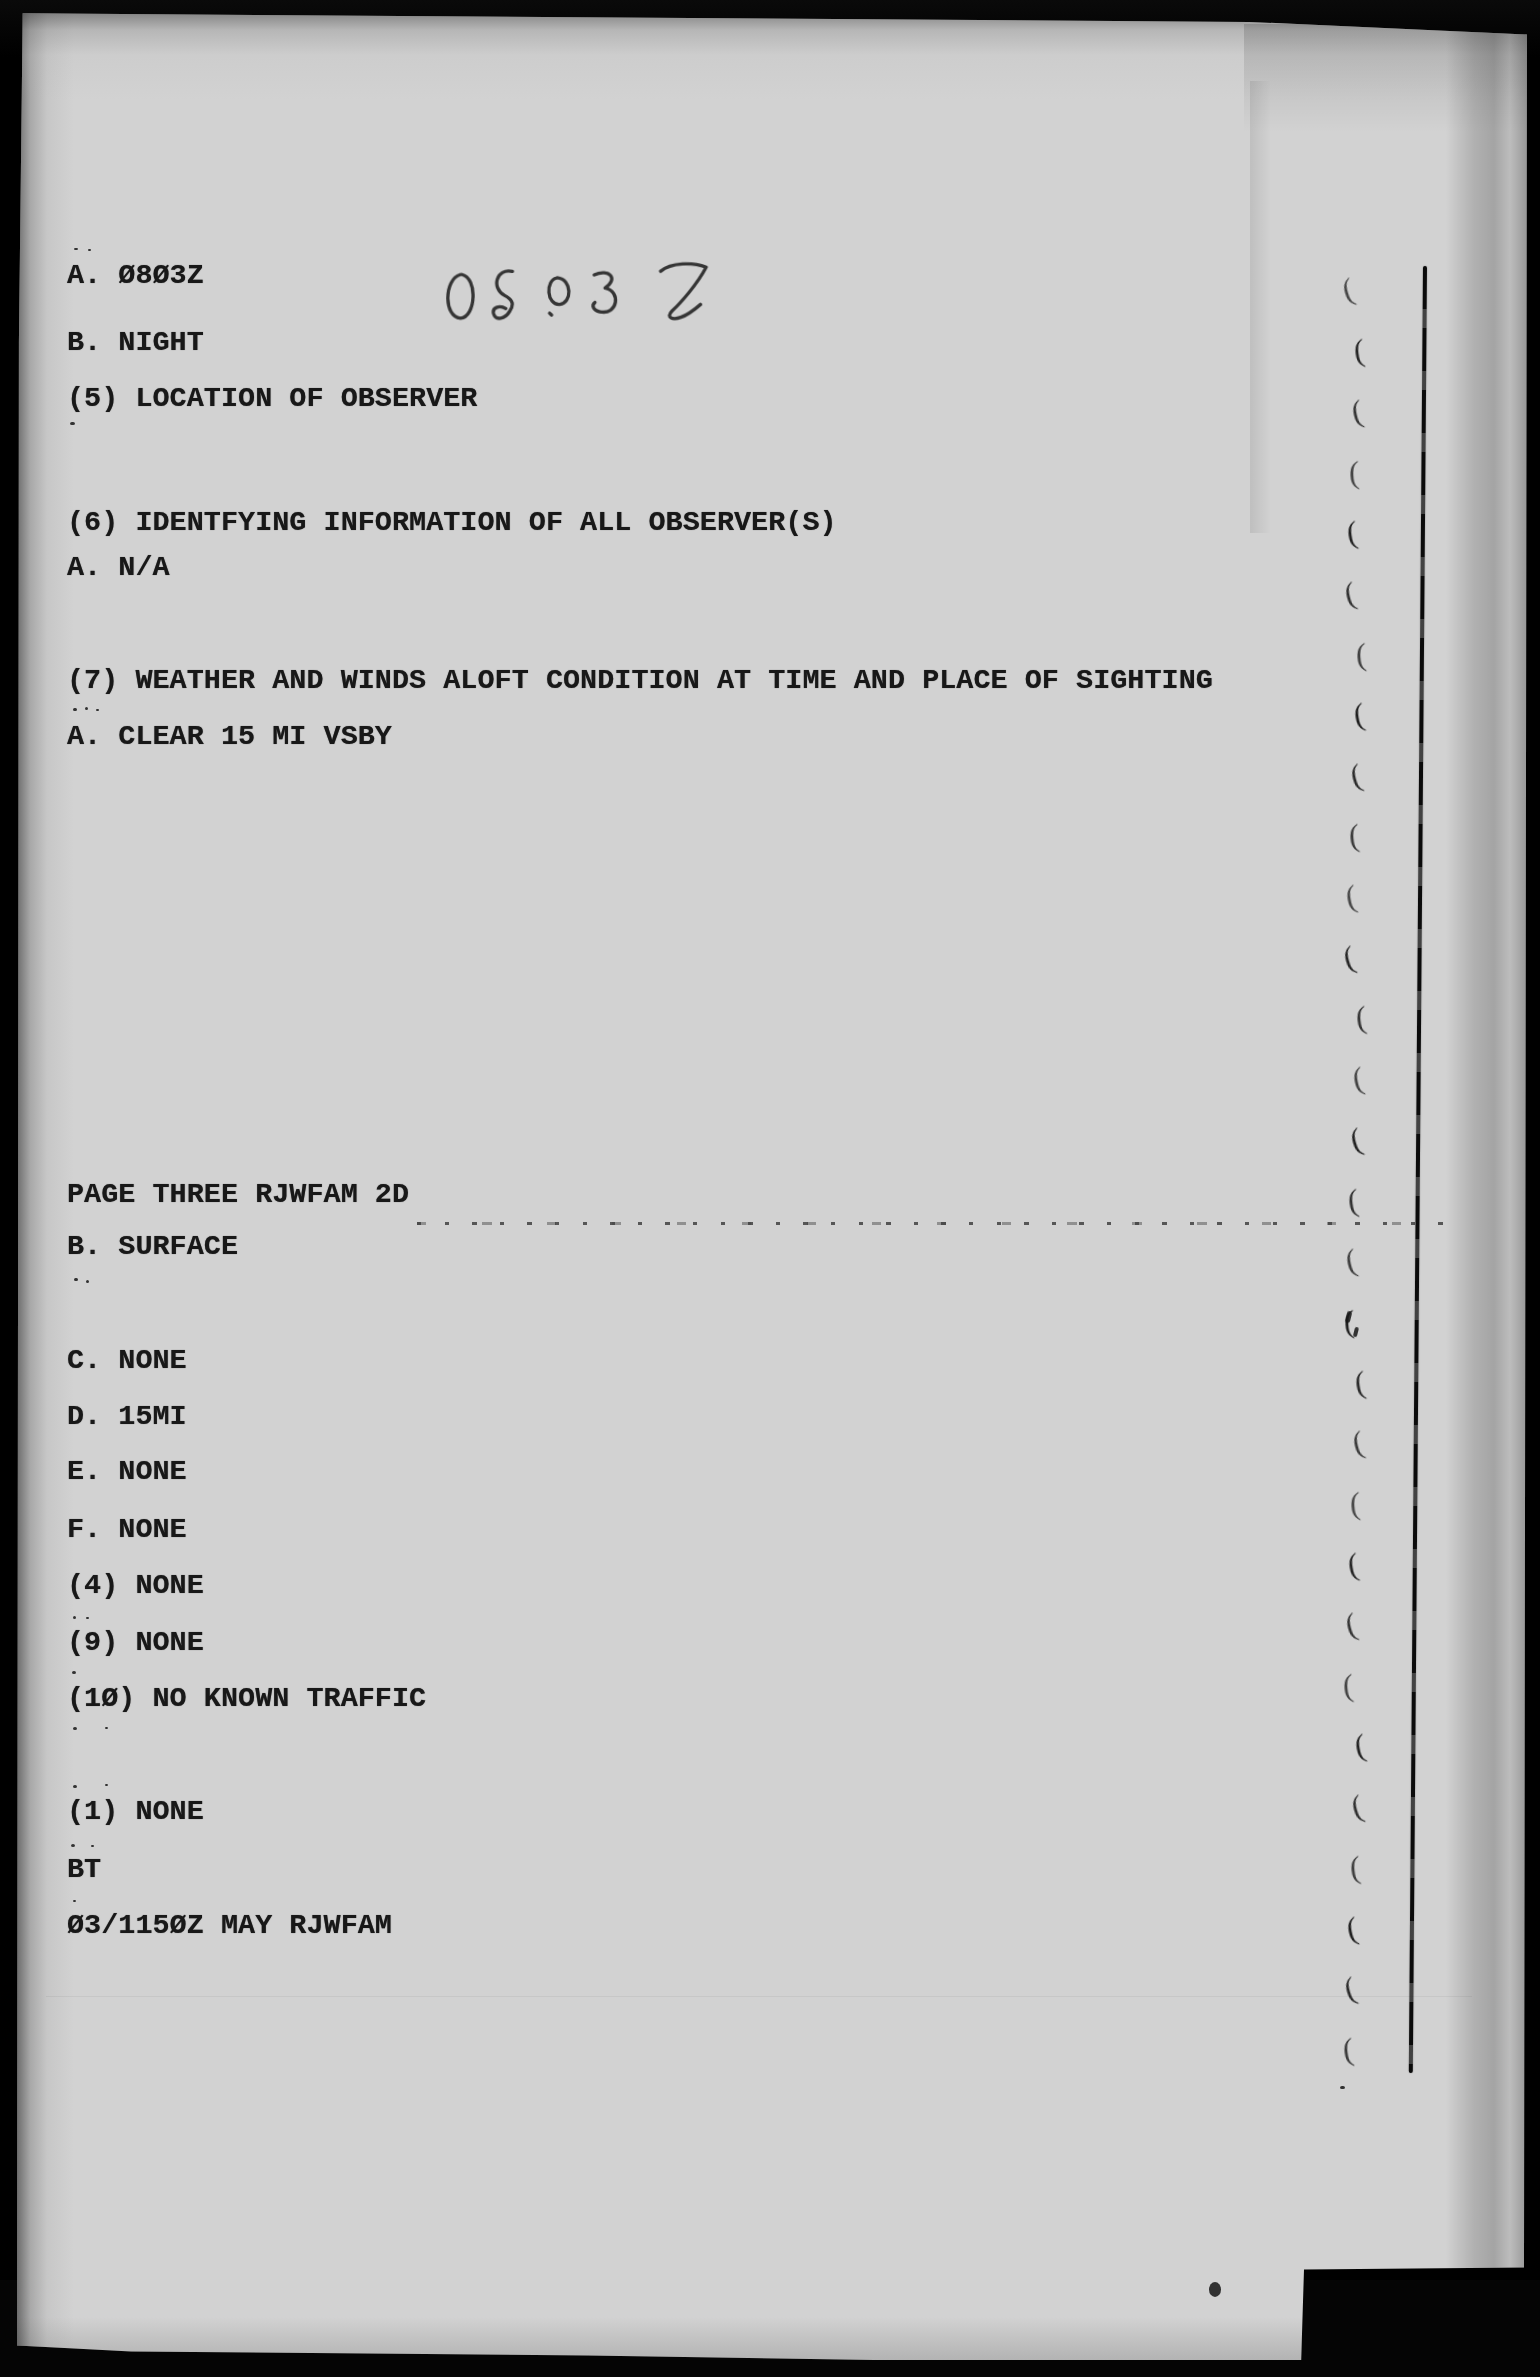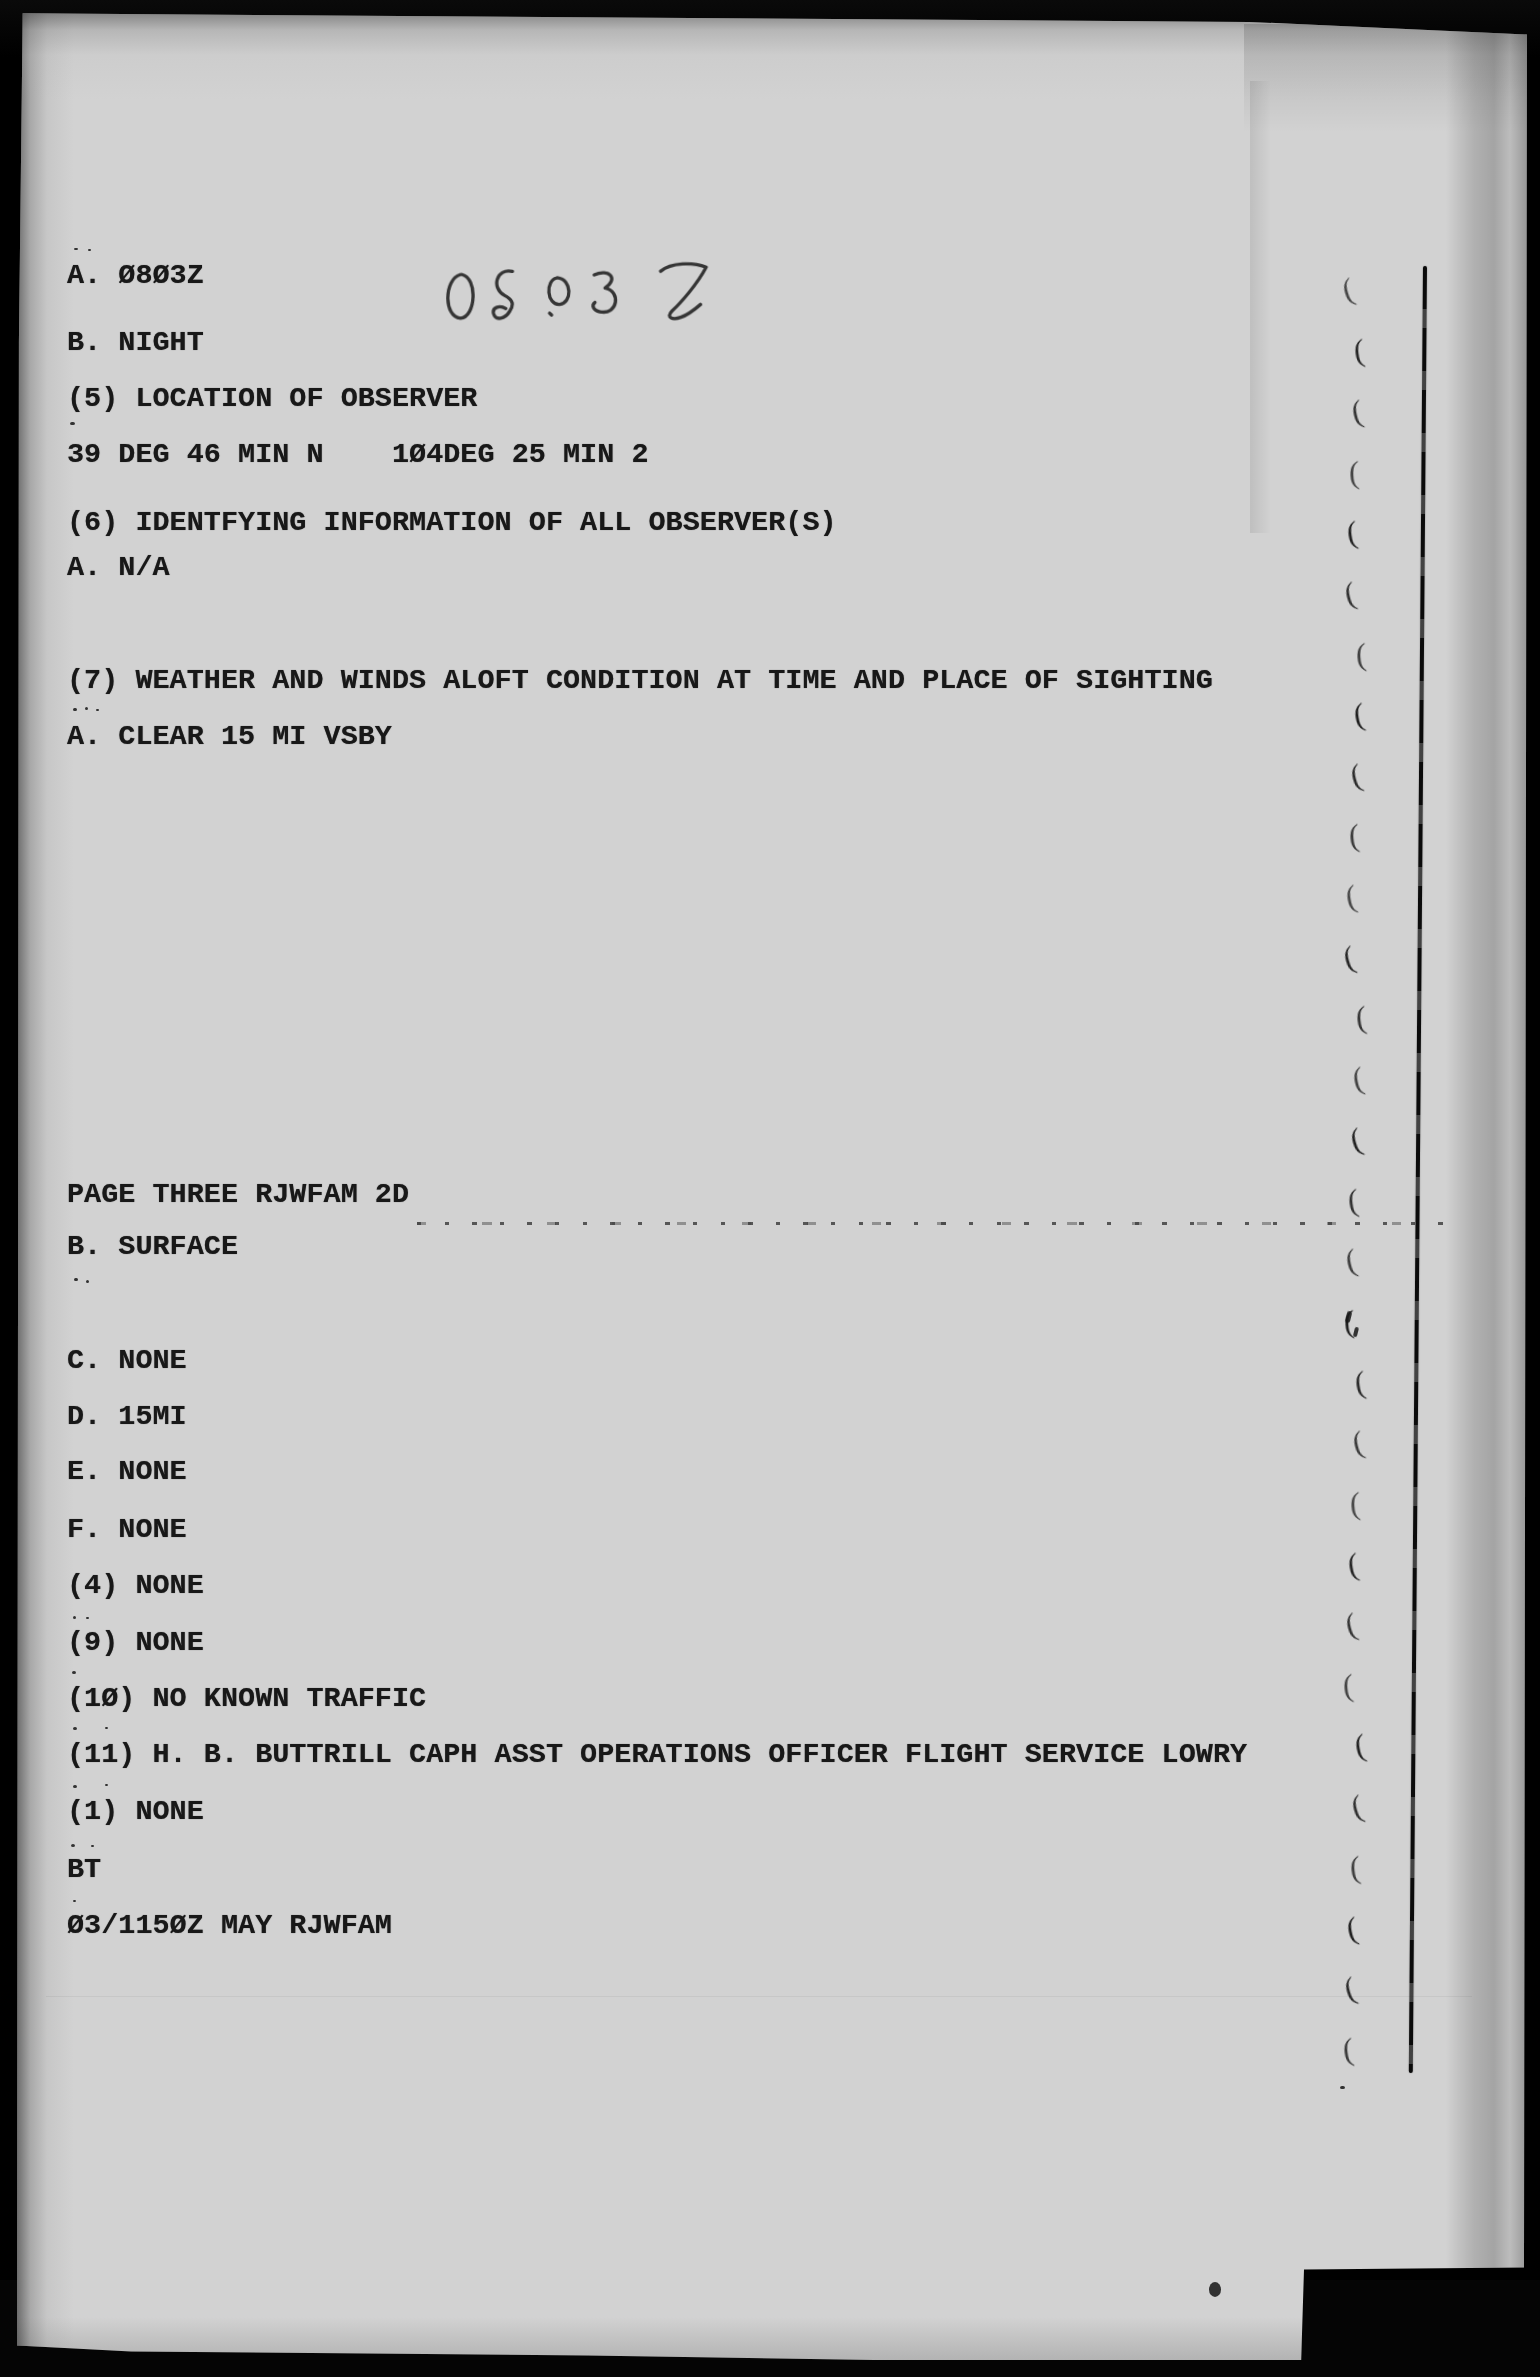--- a/index.html
+++ b/index.html
@@ -49,35 +49,33 @@
   <div class="paper">
 
     <div class="tr-shade"></div>
     <div class="tr-edge"></div>
     <div class="right-band"></div>
     <div class="crease"></div>
 
     <div class="line" style="top:251px">A. Ø8Ø3Z</div>
     <div class="line" style="top:318px">B. NIGHT</div>
     <div class="line" style="top:374px">(5) LOCATION OF OBSERVER</div>
-    <div class="line" style="top:430px">39 DEG 46 MIN N    1Ø4DEG 25 MIN 2</div>
     <div class="line" style="top:498px">(6) IDENTFYING INFORMATION OF ALL OBSERVER(S)</div>
     <div class="line" style="top:543px">A. N/A</div>
     <div class="line" style="top:656px">(7) WEATHER AND WINDS ALOFT CONDITION AT TIME AND PLACE OF SIGHTING</div>
     <div class="line" style="top:712px">A. CLEAR 15 MI VSBY</div>
     <div class="line" style="top:1170px">PAGE THREE RJWFAM 2D</div>
     <div class="line" style="top:1222px">B. SURFACE</div>
     <div class="line" style="top:1336px">C. NONE</div>
     <div class="line" style="top:1392px">D. 15MI</div>
     <div class="line" style="top:1447px">E. NONE</div>
     <div class="line" style="top:1505px">F. NONE</div>
     <div class="line" style="top:1561px">(4) NONE</div>
     <div class="line" style="top:1618px">(9) NONE</div>
     <div class="line" style="top:1674px">(1Ø) NO KNOWN TRAFFIC</div>
-    <div class="line" style="top:1730px">(11) H. B. BUTTRILL CAPH ASST OPERATIONS OFFICER FLIGHT SERVICE LOWRY</div>
     <div class="line" style="top:1787px">(1) NONE</div>
     <div class="line" style="top:1845px">BT</div>
     <div class="line" style="top:1901px">Ø3/115ØZ MAY RJWFAM</div>
 
     <div class="leader"></div>
 
     <div class="handwriting">
       <span class="hidden-text">0803 Z</span>
       <svg width="304" height="76" viewBox="0 0 640 160">
         <g fill="none" stroke="#1f1f1f" stroke-width="7" stroke-linecap="round" stroke-linejoin="round" opacity=".88">

